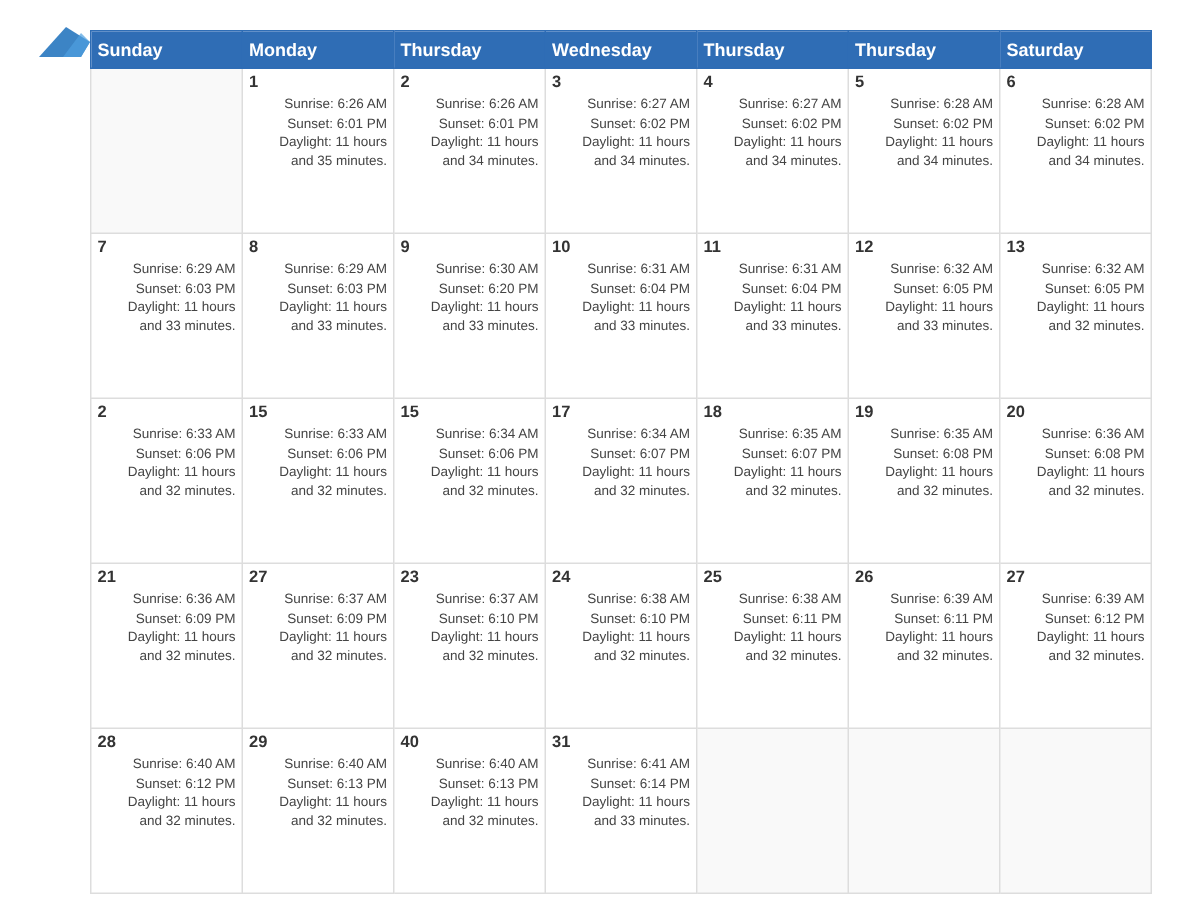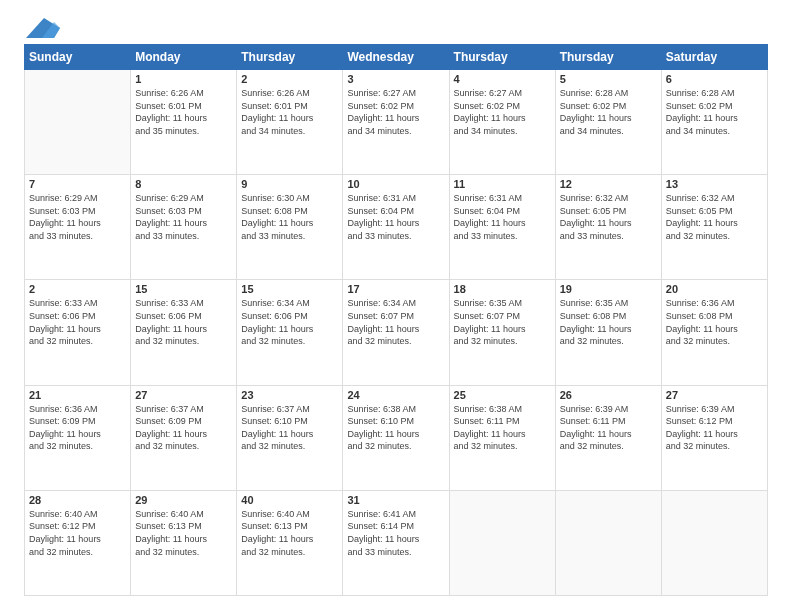--- a/index.html
+++ b/index.html
@@ -8,21 +8,21 @@
       background: #fff;
       width: 792px;
       height: 612px;
       overflow: hidden;
     }
     .page {
       width: 792px;
       height: 612px;
       padding: 20px 24px 16px 24px;
       display: flex;
-      flex-direction: column;
+      flex-direction: row;
     }
     .header {
       display: flex;
       justify-content: space-between;
       align-items: flex-start;
       margin-bottom: 10px;
     }
     .logo {
       display: flex;
       flex-direction: column;
@@ -72,20 +72,21 @@
       font-size: 11px;
       font-weight: bold;
       color: #333;
       display: block;
       margin-bottom: 2px;
     }
     .day-info {
       font-size: 9px;
       color: #444;
       line-height: 1.4;
+      text-align: right;
     }
   </style>
 </head>
 <body>
 
 <div class="page">
   <div class="header">
     <div class="logo">
       <div style="display:flex; align-items:center;">
         <span style="font-size:22px; font-weight:bold; color:#555;"></span>
@@ -171,21 +172,21 @@
           <td>
             <span class="day-num">8</span>
             <div class="day-info" style="white-space: pre-line;">Sunrise: 6:29 AM
 Sunset: 6:03 PM
 Daylight: 11 hours
 and 33 minutes.</div>
           </td>
           <td>
             <span class="day-num">9</span>
             <div class="day-info" style="white-space: pre-line;">Sunrise: 6:30 AM
-Sunset: 6:08 PM
+Sunset: 6:20 PM
 Daylight: 11 hours
 and 33 minutes.</div>
           </td>
           <td>
             <span class="day-num">10</span>
             <div class="day-info" style="white-space: pre-line;">Sunrise: 6:31 AM
 Sunset: 6:04 PM
 Daylight: 11 hours
 and 33 minutes.</div>
           </td>

